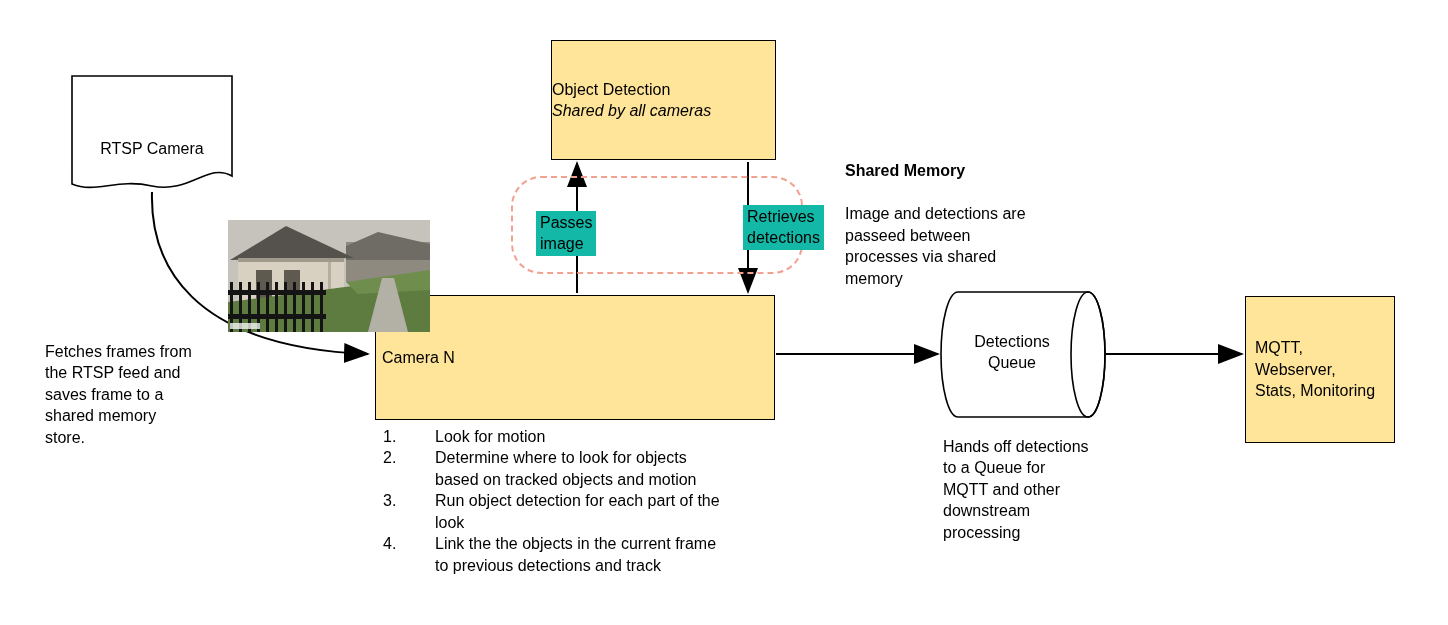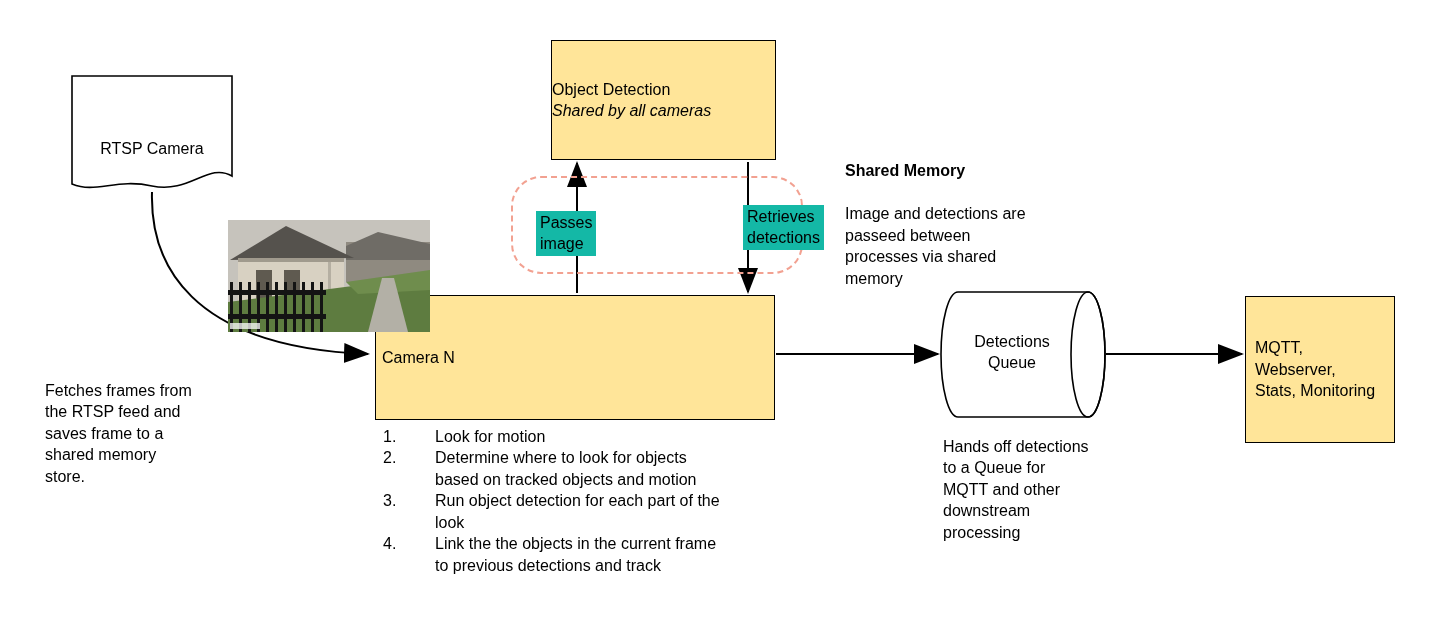--- a/index.html
+++ b/index.html
@@ -95,21 +95,21 @@
 detections</div>
 
   <div class="note" style="left:845px;top:139px;width:210px;">
     <div class="bold">Shared Memory</div>
     <div class="pre">Image and detections are
 passeed between
 processes via shared
 memory</div>
   </div>
 
-  <div class="note" style="left:45px;top:341px;width:180px;margin-top:39px;">Fetches frames from
+  <div class="note" style="left:45px;top:341px;width:180px;">Fetches frames from
 the RTSP feed and
 saves frame to a
 shared memory
 store.</div>
 
   <div class="note" style="left:943px;top:436px;width:180px;">Hands off detections
 to a Queue for
 MQTT and other
 downstream
 processing</div>

